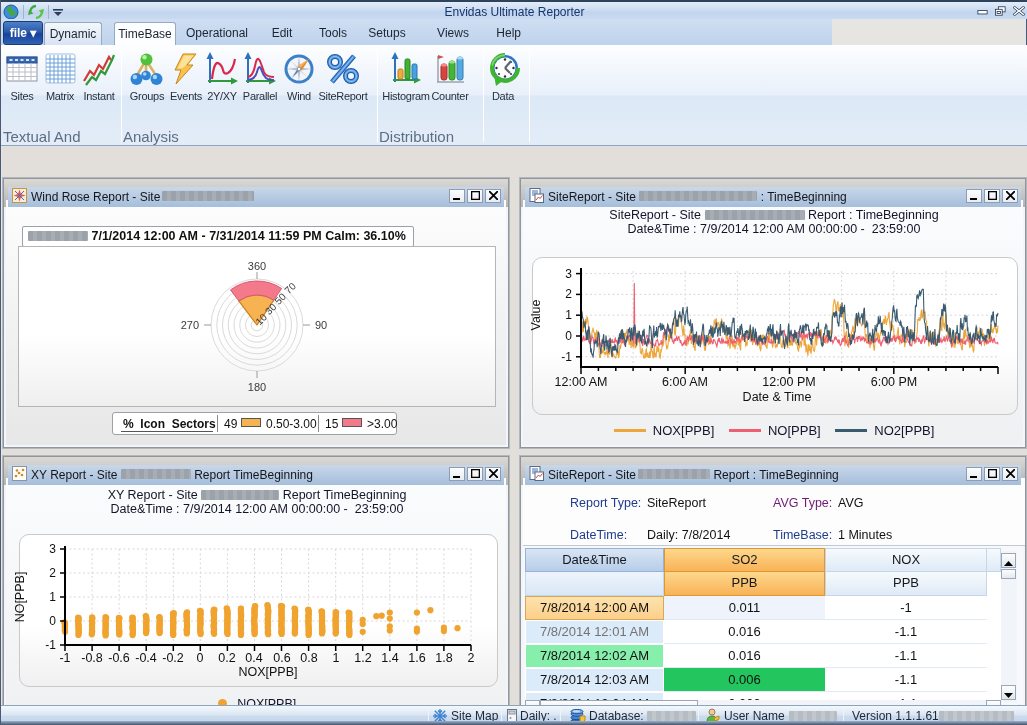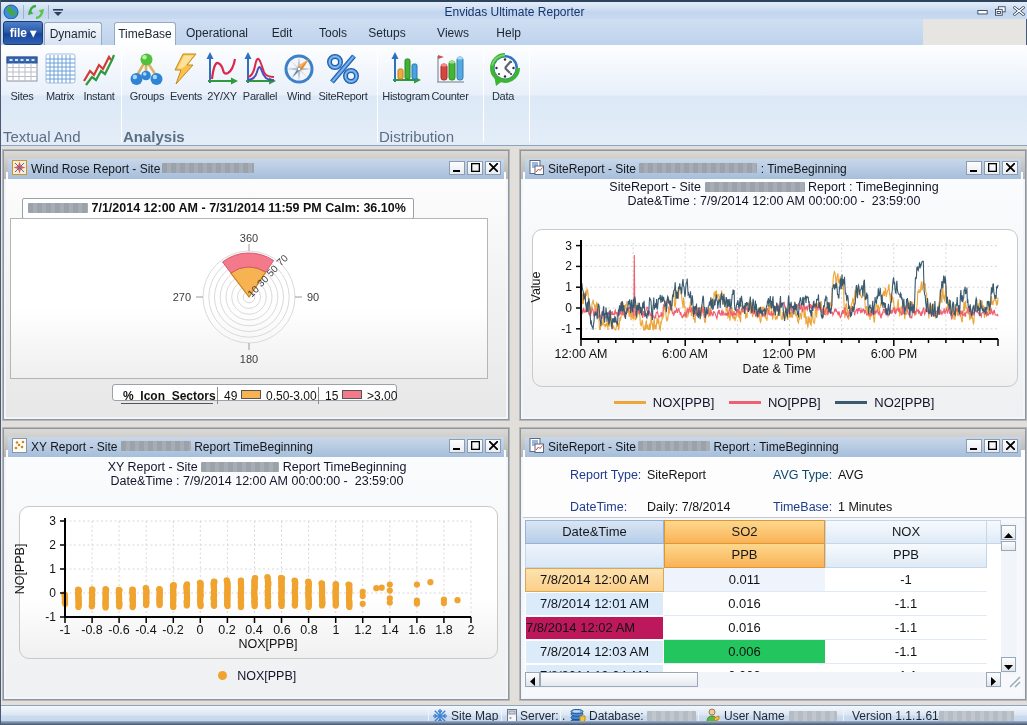--- a/index.html
+++ b/index.html
@@ -10,21 +10,21 @@
 
 #titlebar { position:absolute; left:0; top:0; width:1027px; height:19px;
   background:linear-gradient(#e3edf9 0%, #cfdff3 40%, #c2d5ee 60%, #c9daf0 100%);
   border-top:2px solid #30435c; }
 #qat { position:absolute; left:2px; top:2px; height:16px; display:flex; align-items:center; }
 .qsep { width:1px; height:14px; background:#9fb4cf; margin:0 3px; }
 #title { position:absolute; left:0; right:0; top:3px; text-align:center; font-size:12px; color:#15356d; }
 #wbtns { position:absolute; right:3px; top:4px; display:flex; gap:7px; }
 
 
-#tabrow { position:absolute; left:0; top:19px; width:922px; height:26px;
+#tabrow { position:absolute; left:0; top:19px; width:831px; height:26px;
   background:linear-gradient(#cfdff3, #bed3ec); }
 #filebtn { position:absolute; left:2px; top:2px; width:40px; height:24px; border-radius:3px;
   background:linear-gradient(#4d7fc9 0%, #2b5aa7 45%, #16439a 55%, #2f62b4 100%);
   border:1px solid #1a3c75; color:#fff; font-weight:bold; font-size:12px; text-align:center; line-height:22px; }
 .tab { position:absolute; top:3px; height:23px; font-size:12px; color:#1e2430; text-align:center; }
 .tab.plain { line-height:23px; }
 .tab.boxed { border:1px solid #98aac2; border-bottom:none; border-radius:3px 3px 0 0;
   background:linear-gradient(#f4f8fc, #d7e3f2); line-height:22px; }
 .tab.sel { border:1px solid #98aac2; border-bottom:none; border-radius:3px 3px 0 0;
   background:#fdfeff; line-height:22px; }
@@ -34,21 +34,21 @@
   background:linear-gradient(#fdfeff 0%, #e8f0fa 50%, #dce8f6 51%, #e3edf8 100%);
   border-bottom:1px solid #8da4c1; }
 .rsep { position:absolute; top:4px; height:93px; width:1px; background:#c3d1e2; border-right:1px solid #fff; }
 .rbtn { position:absolute; top:3px; width:64px; text-align:center; }
 .rbtn svg { display:block; margin:4px auto 2px auto; }
 .rbtn .lbl { font-size:11px; color:#27313e; white-space:nowrap; letter-spacing:-0.3px; }
 .gcap { position:absolute; top:83px; font-size:15px; color:#5c6e85; text-align:left; }
 
 
 #mdi { position:absolute; left:1px; top:146px; width:1025px; height:559px; background:#e2dfdb; }
-.win { position:absolute; background:#f2f5fa; border:1px solid #90969c; outline:1px solid #b3b6ba; }
+.win { position:absolute; background:#f2f5fa; border:1px solid #90969c; outline:1px solid #b3b6ba;margin-top:28px; }
 .wframe { position:absolute; left:0; right:0; top:0; height:28px; background:linear-gradient(#dbd9d5,#b6b4b0); }
 .wtitle { position:absolute; left:4px; right:4px; top:8px; height:20px; z-index:2;
   background:linear-gradient(#c9d7e9, #a5bedb); display:flex; align-items:center; font-size:12px; color:#14161a; }
 .wtitle .wicon { margin:0 4px 0 4px; }
 .wctrl { position:absolute; right:7px; top:10px; display:flex; gap:2px; z-index:3; }
 .wb { width:16px; height:14px; background:linear-gradient(#fcfdfe,#e8ecf2); border:1px solid #8e9cb0;
   font-size:11px; font-weight:bold; color:#000; text-align:center; line-height:12px; font-family:"Liberation Sans",sans-serif; }
 .blur { display:inline-block; background-image:repeating-linear-gradient(90deg,#9ba2aa 0 5px,#a7adb4 5px 9px),repeating-linear-gradient(0deg,rgba(255,255,255,.18) 0 3px,rgba(125,131,139,.22) 3px 6px); border-radius:1px; }
 .blur2 { display:inline-block; background-image:repeating-linear-gradient(90deg,#b6bcc3 0 5px,#c2c7cd 5px 9px),repeating-linear-gradient(0deg,rgba(255,255,255,.2) 0 3px,rgba(130,136,144,.18) 3px 6px); border-radius:1px; }
 
@@ -111,21 +111,21 @@
     <div class="tab plain" style="left:430px;width:44px;">Views</div>
     <div class="tab plain" style="left:480px;width:40px;text-align:right;">Help</div>
   </div>
 
   <div id="ribbon">
     <div class="rsep" style="left:120px;"></div>
     <div class="rsep" style="left:376px;"></div>
     <div class="rsep" style="left:482px;"></div>
     <div class="rsep" style="left:528px;"></div>
     <div class="gcap" style="left:2px;width:118px;">Textual And Charts</div>
-    <div class="gcap" style="left:122px;width:254px;font-weight:bold;">Analysis</div>
+    <div class="gcap" style="left:122px;width:254px;">Analysis</div>
     <div class="gcap" style="left:378px;width:104px;">Distribution</div>
 
     <div class="rbtn" style="left:3px;width:36px;">
         <svg width="34" height="36" viewBox="0 0 34 36">
           <rect x="2" y="5" width="30" height="24" fill="#fff" stroke="#8a94a0"></rect>
 <rect x="2" y="5" width="30" height="6" fill="#3567b5" stroke="#274f92"></rect>
 <g stroke="#fff" stroke-width="1.6">
             <line x1="4.5" y1="8" x2="7.5" y2="8"></line>
             <line x1="10" y1="8" x2="13" y2="8"></line>
             <line x1="15.5" y1="8" x2="18.5" y2="8"></line>
@@ -325,21 +325,21 @@
             </svg></div>
           <div class="wb"><svg width="9" height="9">
               <rect x="0.5" y="0.5" width="8" height="8" fill="none" stroke="#000" stroke-width="1.6"></rect>
             </svg></div>
           <div class="wb"><svg width="9" height="9">
               <path d="M0 0 L9 9 M9 0 L0 9" stroke="#000" stroke-width="1.8"></path>
             </svg></div>
         </div>
   <div style="position:absolute;left:2px;top:21px;right:2px;bottom:2px;background:linear-gradient(#fdfdfd,#e7e7e7);">
   <div style="position:absolute;left:16px;top:26px;width:392px;height:21px;background:#fff;border:1px solid #9aa1a8;border-radius:2px;font-size:12.5px;font-weight:bold;color:#111;line-height:19px;padding-left:5px;white-space:nowrap;"><span class="blur" style="width:60px;height:10px;vertical-align:-1px;"></span> 7/1/2014 12:00 AM - 7/31/2014 11:59 PM Calm: 36.10%</div>
-  <div style="position:absolute;left:4px;top:46px;width:478px;height:161px;background:linear-gradient(#ffffff 55%,#efefef);border:1px solid #b5b5b5;">
+  <div style="position:absolute;left:12px;top:46px;width:478px;height:161px;background:linear-gradient(#ffffff 55%,#efefef);border:1px solid #b5b5b5;">
             <svg width="477" height="160" style="position:absolute;left:0;top:0;">
               <circle cx="238.0" cy="78.0" r="5.8" fill="none" stroke="#dadada"></circle>
               <circle cx="238.0" cy="78.0" r="11.5" fill="none" stroke="#dadada"></circle>
               <circle cx="238.0" cy="78.0" r="17.2" fill="none" stroke="#dadada"></circle>
               <circle cx="238.0" cy="78.0" r="23.0" fill="none" stroke="#dadada"></circle>
               <circle cx="238.0" cy="78.0" r="28.8" fill="none" stroke="#dadada"></circle>
               <circle cx="238.0" cy="78.0" r="34.5" fill="none" stroke="#dadada"></circle>
               <circle cx="238.0" cy="78.0" r="40.2" fill="none" stroke="#dadada"></circle>
               <circle cx="238.0" cy="78.0" r="46.0" fill="none" stroke="#dadada"></circle>
               <g stroke="#9a9a9a">
@@ -355,21 +355,21 @@
                 <text x="238.0" y="144.0" text-anchor="middle">180</text>
                 <text x="296.0" y="82.0">90</text>
                 <text x="180.0" y="82.0" text-anchor="end">270</text>
               </g>
               <text x="242.8" y="72.9" font-size="10" fill="#3c3c3c" transform="rotate(-45 242.8 72.9)" text-anchor="middle" dominant-baseline="middle">10</text>
               <text x="252.3" y="62.6" font-size="10" fill="#3c3c3c" transform="rotate(-45 252.3 62.6)" text-anchor="middle" dominant-baseline="middle">30</text>
               <text x="261.9" y="52.4" font-size="10" fill="#3c3c3c" transform="rotate(-45 261.9 52.4)" text-anchor="middle" dominant-baseline="middle">50</text>
               <text x="271.8" y="41.8" font-size="10" fill="#3c3c3c" transform="rotate(-45 271.8 41.8)" text-anchor="middle" dominant-baseline="middle">70</text>
             </svg>
           </div>
-  <div style="position:absolute;left:106px;top:212px;width:285px;height:17px;background:#fff;border:1px solid #9aa1a8;border-radius:3px;font-size:12px;color:#111;">
+  <div style="position:absolute;left:106px;top:212px;width:285px;height:23px;background:#fff;border:1px solid #9aa1a8;border-radius:3px;font-size:12px;color:#111;">
     <div style="position:absolute;left:10px;top:4px;font-weight:bold;">%&nbsp;&nbsp;Icon&nbsp;&nbsp;Sectors</div>
     <div style="position:absolute;left:8px;top:18px;width:92px;height:1px;background:#555;"></div>
     <div style="position:absolute;left:104px;top:2px;width:1px;height:17px;background:#888;"></div>
     <div style="position:absolute;left:111px;top:4px;">49</div>
     <div style="position:absolute;left:128px;top:5px;width:20px;height:9px;background:#f7b251;border:1px solid #555;"></div>
     <div style="position:absolute;left:153px;top:4px;">0.50-3.00</div>
     <div style="position:absolute;left:205px;top:2px;width:1px;height:17px;background:#888;"></div>
     <div style="position:absolute;left:212px;top:4px;">15</div>
     <div style="position:absolute;left:229px;top:5px;width:20px;height:9px;background:#f4798b;border:1px solid #555;"></div>
     <div style="position:absolute;left:254px;top:4px;">&gt;3.00</div>
@@ -1006,43 +1006,43 @@
               <rect x="0.5" y="0.5" width="8" height="8" fill="none" stroke="#000" stroke-width="1.6"></rect>
             </svg></div>
           <div class="wb"><svg width="9" height="9">
               <path d="M0 0 L9 9 M9 0 L0 9" stroke="#000" stroke-width="1.8"></path>
             </svg></div>
         </div>
   <div style="position:absolute;left:2px;top:21px;right:2px;bottom:2px;background:#f6f8fb;">
   <div style="position:absolute;left:0;top:0;width:502px;height:68px;background:#fdfdfe;border-bottom:1px solid #c2c9d2;font-size:12.5px;">
     <div style="position:absolute;left:47px;top:18px;color:#1f3c8c;">Report Type:</div>
     <div style="position:absolute;left:124px;top:18px;color:#111;">SiteReport</div>
-    <div style="position:absolute;left:250px;top:18px;color:#0c4a6e;">AVG Type:</div>
+    <div style="position:absolute;left:250px;top:18px;color:#701a75;">AVG Type:</div>
     <div style="position:absolute;left:315px;top:18px;color:#111;">AVG</div>
     <div style="position:absolute;left:47px;top:50px;color:#1f3c8c;">DateTime:</div>
     <div style="position:absolute;left:124px;top:50px;color:#111;text-align:right;">Daily: 7/8/2014</div>
     <div style="position:absolute;left:250px;top:50px;color:#1f3c8c;">TimeBase:</div>
     <div style="position:absolute;left:315px;top:50px;color:#111;">1 Minutes</div>
   </div>
   <div style="position:absolute;left:2px;top:70px;width:476px;height:152px;background:#fff;overflow:hidden;">
     <div style="position:absolute;left:0px;top:0px;width:139px;height:24px;background:linear-gradient(#d9e5f3,#b6cde9);border:1px solid #96b3d7;font-size:13px;color:#16181c;text-align:center;line-height:22px;">Date&amp;Time</div>
     <div style="position:absolute;left:139px;top:0px;width:161px;height:24px;background:linear-gradient(#fdd88d,#f9b257);border:1px solid #e2962f;font-size:13px;color:#16181c;text-align:center;line-height:22px;">SO2</div>
     <div style="position:absolute;left:300px;top:0px;width:162px;height:24px;background:linear-gradient(#f6fafd,#dfeaf6);border:1px solid #c4d6ea;font-size:13px;color:#16181c;text-align:center;line-height:22px;">NOX</div>
     <div style="position:absolute;left:462px;top:0px;width:14px;height:24px;background:linear-gradient(#f6fafd,#dfeaf6);border:1px solid #c4d6ea;border-left:none;"></div>
     <div style="position:absolute;left:0px;top:24px;width:139px;height:24px;background:linear-gradient(#eef4fb,#d9e7f6);border:1px solid #c4d6ea;border-top:none;"></div>
     <div style="position:absolute;left:139px;top:24px;width:161px;height:24px;background:linear-gradient(#fdd88d,#f9b257);border:1px solid #e2962f;border-top:none;font-size:13px;color:#16181c;text-align:center;line-height:22px;">PPB</div>
     <div style="position:absolute;left:300px;top:24px;width:162px;height:24px;background:linear-gradient(#f6fafd,#dfeaf6);border:1px solid #c4d6ea;border-top:none;font-size:13px;color:#16181c;text-align:center;line-height:22px;">PPB</div>
     <div style="position:absolute;left:462px;top:24px;width:14px;height:24px;background:#fff;"></div>
     <div style="position:absolute;left:0px;top:48px;width:139px;height:24px;background:linear-gradient(#fde2ae,#fbcf8a);border:1px solid #d8a855;font-size:13px;color:#111;text-align:center;line-height:22px;">7/8/2014 12:00 AM</div>
 <div style="position:absolute;left:139px;top:48px;width:161px;height:24px;background:#eef3fc;border-bottom:1px solid #dfeaf6;font-size:13px;color:#111;text-align:center;line-height:23px;">0.011</div>
 <div style="position:absolute;left:300px;top:48px;width:162px;height:24px;background:#fff;border-bottom:1px solid #dfeaf6;font-size:13px;color:#111;text-align:center;line-height:23px;">-1</div>
-<div style="position:absolute;left:0px;top:72px;width:139px;height:24px;background:#dcebfa;border:1px solid #ffffff;font-size:13px;color:#0f172a;text-align:center;line-height:22px;">7/8/2014 12:01 AM</div>
+<div style="position:absolute;left:0px;top:72px;width:139px;height:24px;background:#dcebfa;border:1px solid #ffffff;font-size:13px;color:#737373;text-align:center;line-height:22px;">7/8/2014 12:01 AM</div>
 <div style="position:absolute;left:139px;top:72px;width:161px;height:24px;background:#fff;border-bottom:1px solid #dfeaf6;font-size:13px;color:#111;text-align:center;line-height:23px;">0.016</div>
 <div style="position:absolute;left:300px;top:72px;width:162px;height:24px;background:#fff;border-bottom:1px solid #dfeaf6;font-size:13px;color:#111;text-align:center;line-height:23px;">-1.1</div>
-<div style="position:absolute;left:0px;top:96px;width:139px;height:24px;background:#be185d;border:1px solid #ffffff;font-size:13px;color:#111;line-height:22px;">7/8/2014 12:02 AM</div>
+<div style="position:absolute;left:0px;top:96px;width:139px;height:24px;background:#86efac;border:1px solid #ffffff;font-size:13px;color:#111;text-align:center;line-height:22px;">7/8/2014 12:02 AM</div>
 <div style="position:absolute;left:139px;top:96px;width:161px;height:24px;background:#fff;border-bottom:1px solid #dfeaf6;font-size:13px;color:#111;text-align:center;line-height:23px;">0.016</div>
 <div style="position:absolute;left:300px;top:96px;width:162px;height:24px;background:#fff;border-bottom:1px solid #dfeaf6;font-size:13px;color:#111;text-align:center;line-height:23px;">-1.1</div>
 <div style="position:absolute;left:0px;top:120px;width:139px;height:24px;background:#dcebfa;border:1px solid #ffffff;font-size:13px;color:#111;text-align:center;line-height:22px;">7/8/2014 12:03 AM</div>
 <div style="position:absolute;left:139px;top:120px;width:161px;height:24px;background:#22c55e;border-bottom:1px solid #dfeaf6;font-size:13px;color:#111;text-align:center;line-height:23px;">0.006</div>
 <div style="position:absolute;left:300px;top:120px;width:162px;height:24px;background:#fff;border-bottom:1px solid #dfeaf6;font-size:13px;color:#111;text-align:center;line-height:23px;">-1.1</div>
 <div style="position:absolute;left:0px;top:144px;width:139px;height:24px;background:#dcebfa;border:1px solid #ffffff;font-size:13px;color:#111;text-align:center;line-height:22px;">7/8/2014 12:04 AM</div>
 <div style="position:absolute;left:139px;top:144px;width:161px;height:24px;background:#fff;border-bottom:1px solid #dfeaf6;font-size:13px;color:#111;text-align:center;line-height:23px;">0.009</div>
 <div style="position:absolute;left:300px;top:144px;width:162px;height:24px;background:#fff;border-bottom:1px solid #dfeaf6;font-size:13px;color:#111;text-align:center;line-height:23px;">-1.1</div>
   </div>
   <div style="position:absolute;left:478px;top:73px;width:16px;height:151px;background:#f1f4f8;">
@@ -1087,21 +1087,21 @@
               <path d="M5 1.5 L7 3.5 L9 1.5 M5 12.5 L7 10.5 L9 12.5 M1.5 5 L3.5 7 L1.5 9 M12.5 5 L10.5 7 L12.5 9" fill="none"></path>
             </g>
           </svg></div>
 <div style="position:absolute;left:450px;top:3px;font-size:12px;color:#1c2635;">Site Map</div>
 <div style="position:absolute;left:500px;top:2px;width:1px;height:15px;background:#9fb0c4;border-right:1px solid #eef4fa;"></div>
 <div style="position:absolute;left:506px;top:3px;"><svg width="10" height="13" viewBox="0 0 10 13">
             <rect x="0.5" y="0.5" width="9" height="12" fill="#f4f6f8" stroke="#6a7686"></rect>
             <rect x="2" y="2" width="6" height="3" fill="#c9d4de" stroke="#8a96a4"></rect>
             <circle cx="3.5" cy="9" r="1" fill="#8a96a4"></circle>
           </svg></div>
-<div style="position:absolute;left:519px;top:3px;font-size:12px;color:#1c2635;">Server: .</div>
+<div style="position:absolute;left:519px;top:3px;font-size:12px;color:#1c2635;">Daily: .</div>
 <div style="position:absolute;left:559px;top:2px;width:1px;height:15px;background:#9fb0c4;border-right:1px solid #eef4fa;"></div>
 <div style="position:absolute;left:569px;top:3px;"><svg width="16" height="15" viewBox="0 0 16 15">
             <ellipse cx="7" cy="12" rx="6" ry="2.2" fill="#2f6fbf" stroke="#1d4f93"></ellipse>
             <ellipse cx="7" cy="8.5" rx="6" ry="2.2" fill="#3f85d2" stroke="#1d4f93"></ellipse>
             <ellipse cx="7" cy="5" rx="6" ry="2.2" fill="#5a9ce0" stroke="#1d4f93"></ellipse>
             <ellipse cx="7" cy="2.6" rx="6" ry="2.2" fill="#7db4ea" stroke="#1d4f93"></ellipse>
             <ellipse cx="6.4" cy="2.3" rx="3.4" ry="1" fill="#c3ddf6"></ellipse>
             <path d="M10 7 L15 7 L15 11 L12.5 13.5 L10 13.5 Z" fill="#f5c33d" stroke="#b98a14"></path>
           </svg></div>
 <div style="position:absolute;left:588px;top:3px;font-size:12px;color:#1c2635;">Database:</div>

